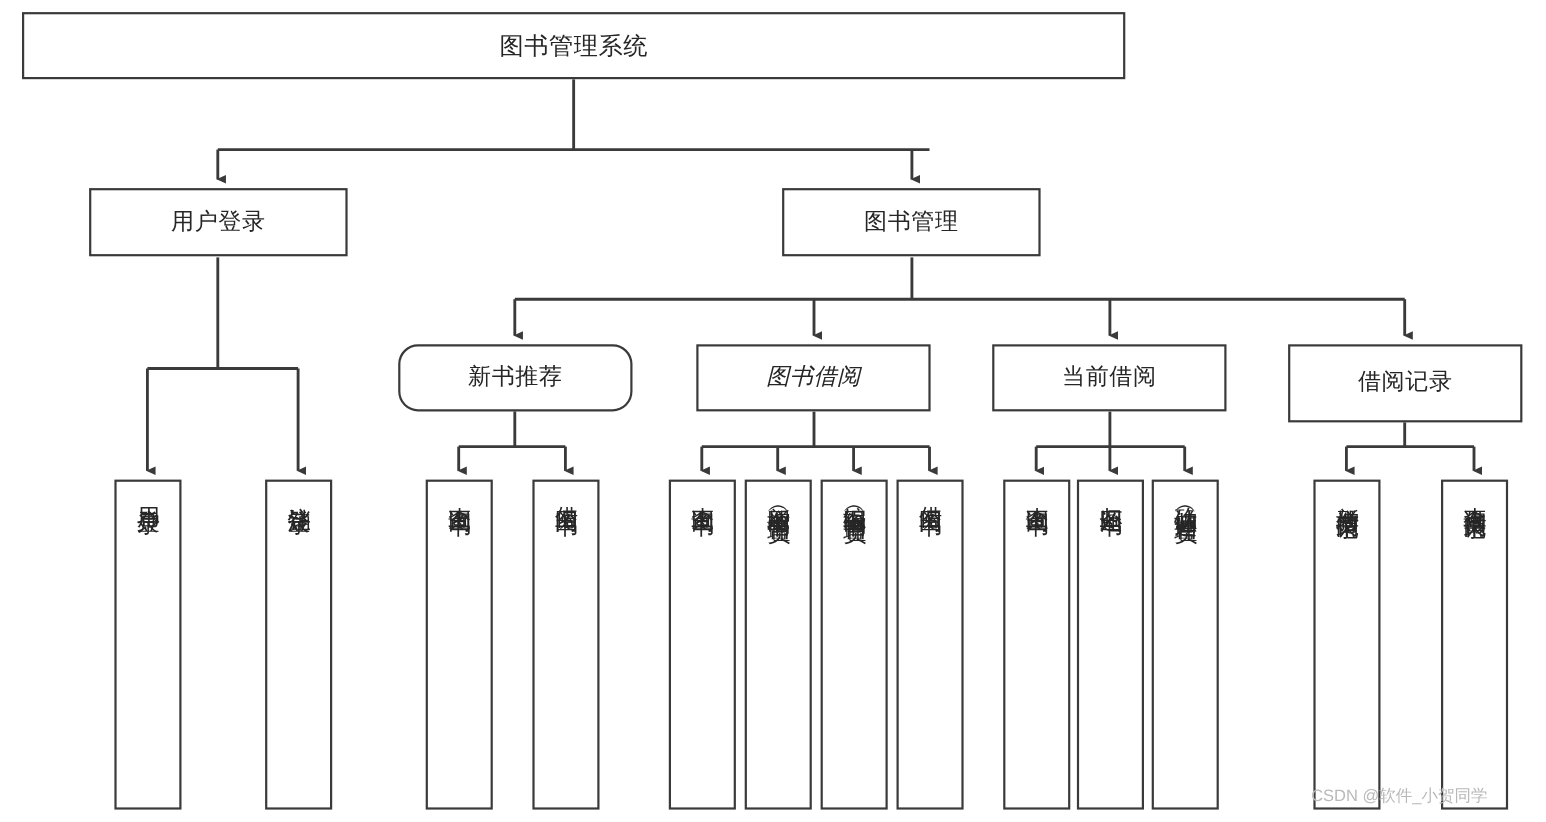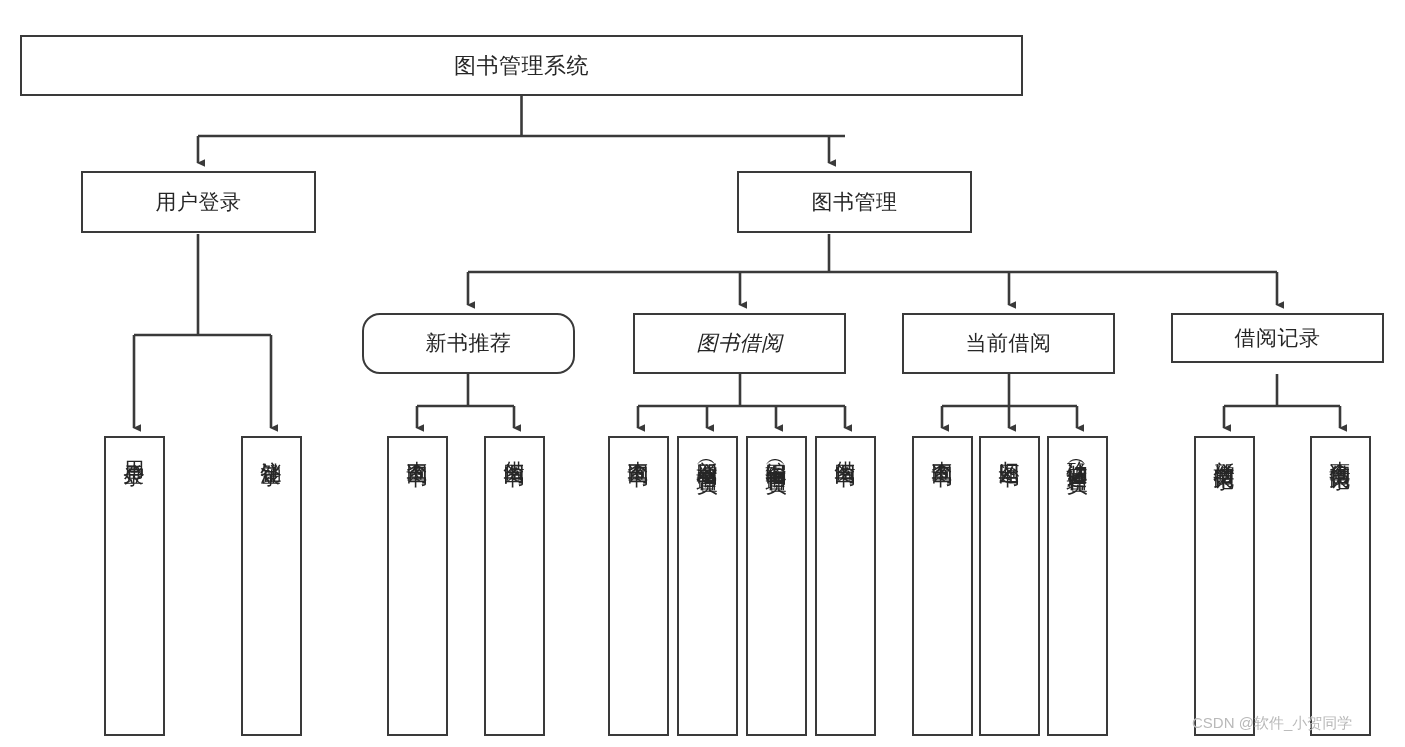--- a/index.html
+++ b/index.html
@@ -122,45 +122,45 @@
       <path d="M 1009 406 L 1009 428" marker-end="url(#arrowhead)"></path>
       <path d="M 1077 406 L 1077 428" marker-end="url(#arrowhead)"></path>
 
       <path d="M 1277 374 L 1277 406"></path>
       <path d="M 1224 406 L 1340 406"></path>
       <path d="M 1224 406 L 1224 428" marker-end="url(#arrowhead)"></path>
       <path d="M 1340 406 L 1340 428" marker-end="url(#arrowhead)"></path>
     </g>
   </svg>
 
-  <div class="node horiz root" style="left:20px; top:11px; width:1003px; height:61px;margin-top:24px;">
+  <div class="node horiz root" style="left:20px; top:11px; width:1003px; height:61px;">
     <span class="node-label">图书管理系统</span>
   </div>
 
   <div class="node horiz" style="left:81px; top:171px; width:235px; height:62px;">
     <span class="node-label">用户登录</span>
   </div>
 
-  <div class="node horiz" style="left:737px; top:171px; width:235px; height:62px;">
+  <div class="node horiz" style="left:711px; top:171px; width:235px; height:62px;">
     <span class="node-label">图书管理</span>
   </div>
 
   <div class="node horiz" style="left:362px; top:313px; width:213px; height:61px;border-radius:18px;">
     <span class="node-label">新书推荐</span>
   </div>
 
   <div class="node horiz" style="left:633px; top:313px; width:213px; height:61px;font-style:italic;">
     <span class="node-label">图书借阅</span>
   </div>
 
   <div class="node horiz" style="left:902px; top:313px; width:213px; height:61px;">
     <span class="node-label">当前借阅</span>
   </div>
 
-  <div class="node horiz" style="left:1171px; top:313px; width:213px; height:50px;">
+  <div class="node horiz" style="left:1171px; top:313px; width:213px; height:71px;">
     <span class="node-label">借阅记录</span>
   </div>
 
   <div class="node vert" style="left:104px; top:436px; width:61px; height:300px;">
     <span class="node-label">用户登录</span>
   </div>
 
   <div class="node vert" style="left:241px; top:436px; width:61px; height:300px;">
     <span class="node-label">注销登录</span>
   </div>

